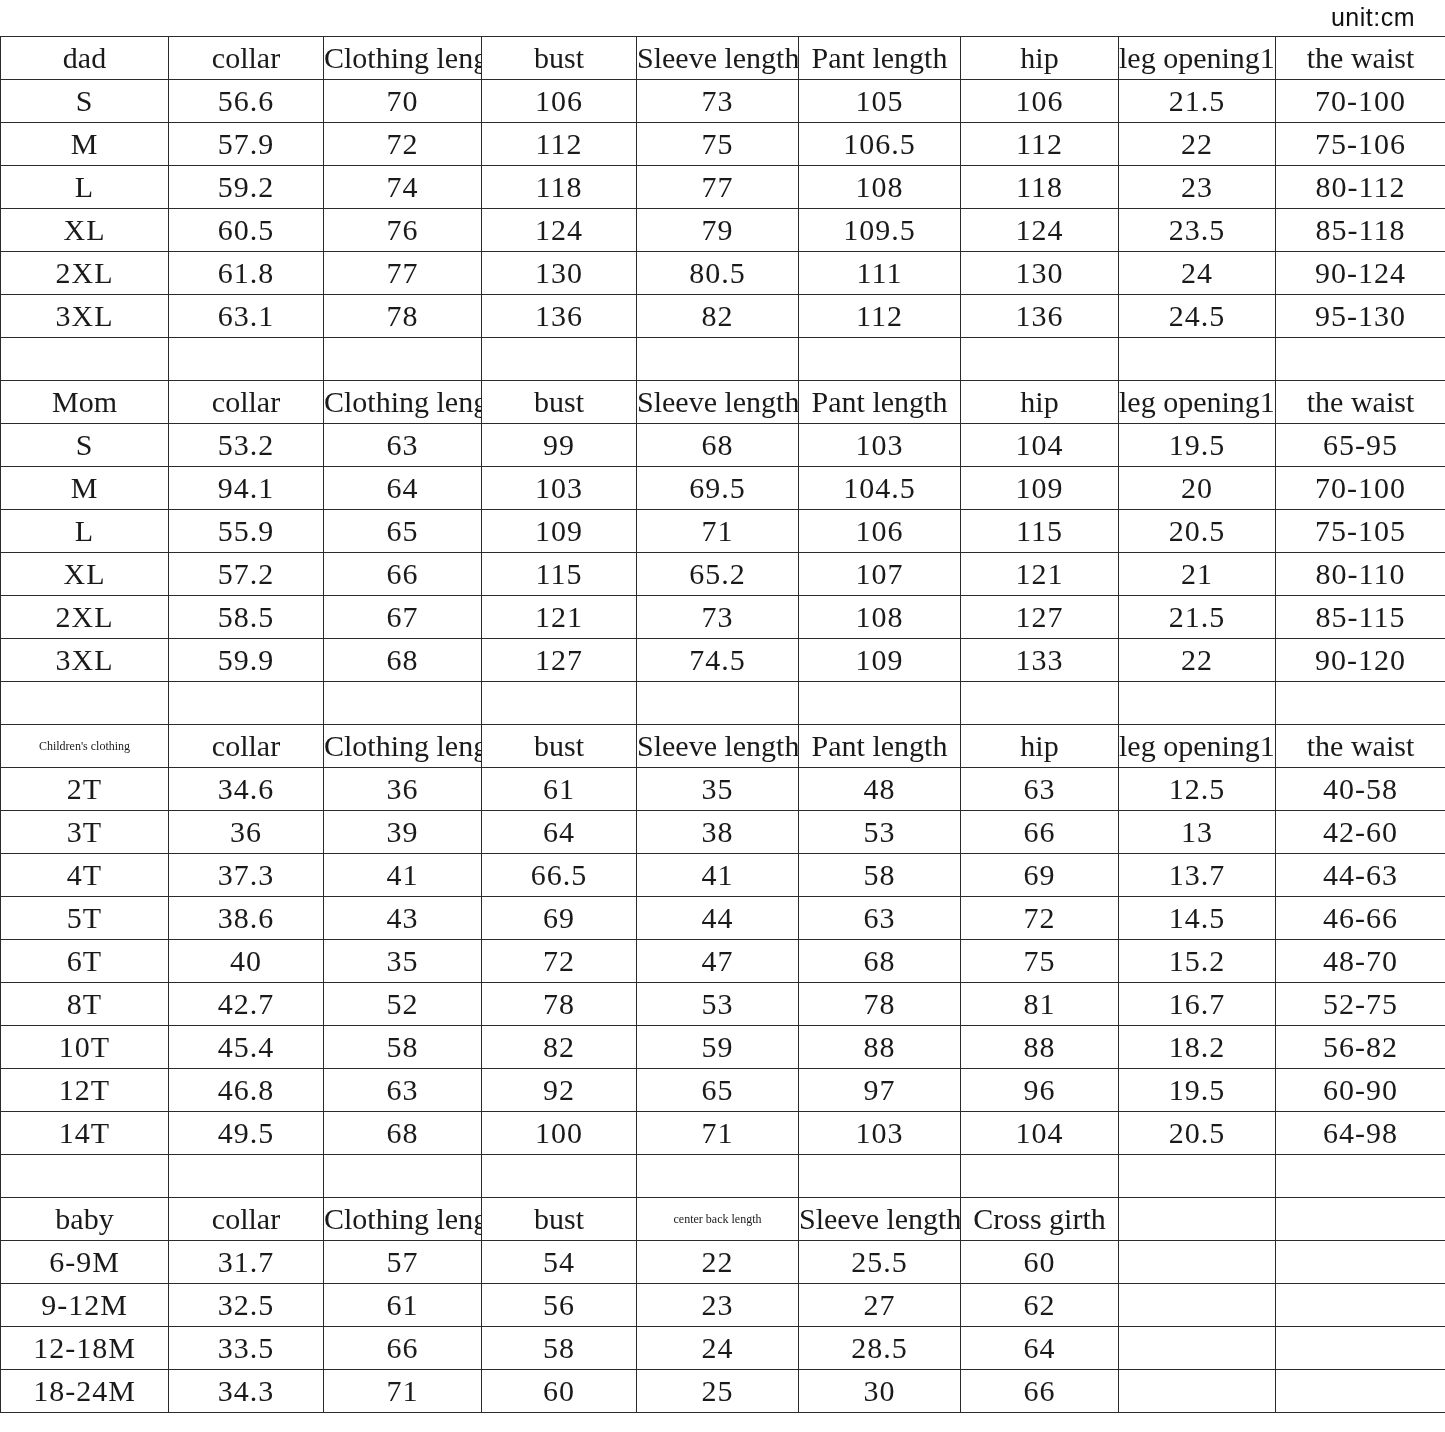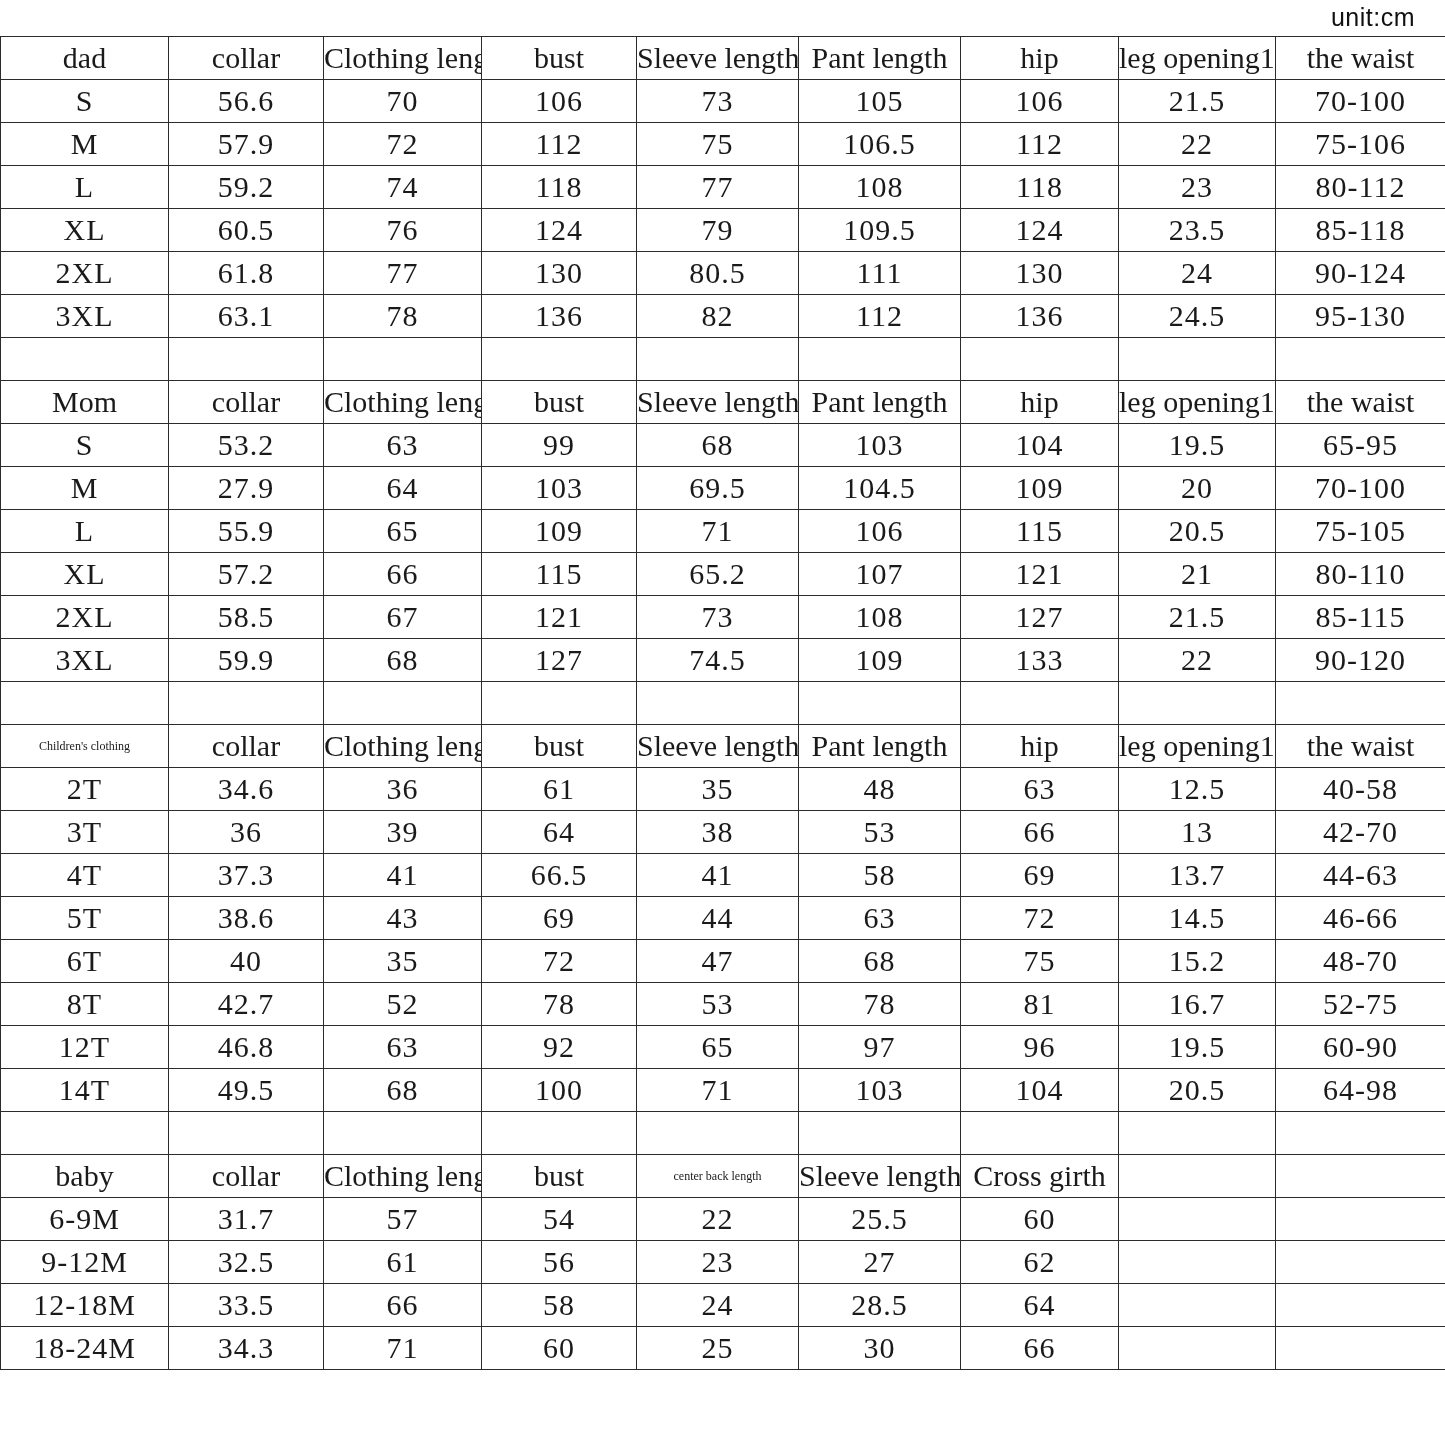--- a/index.html
+++ b/index.html
@@ -208,21 +208,21 @@
         <td class="data-cell">63</td>
         <td class="data-cell">99</td>
         <td class="data-cell">68</td>
         <td class="data-cell">103</td>
         <td class="data-cell">104</td>
         <td class="data-cell">19.5</td>
         <td class="data-cell">65-95</td>
       </tr>
       <tr>
         <td class="data-cell">M</td>
-        <td class="data-cell">27.9</td>
+        <td class="data-cell">94.1</td>
         <td class="data-cell">64</td>
         <td class="data-cell">103</td>
         <td class="data-cell">69.5</td>
         <td class="data-cell">104.5</td>
         <td class="data-cell">109</td>
         <td class="data-cell">20</td>
         <td class="data-cell">70-100</td>
       </tr>
       <tr>
         <td class="data-cell">L</td>
@@ -305,21 +305,21 @@
       </tr>
       <tr>
         <td class="data-cell">3T</td>
         <td class="data-cell">36</td>
         <td class="data-cell">39</td>
         <td class="data-cell">64</td>
         <td class="data-cell">38</td>
         <td class="data-cell">53</td>
         <td class="data-cell">66</td>
         <td class="data-cell">13</td>
-        <td class="data-cell">42-70</td>
+        <td class="data-cell">42-60</td>
       </tr>
       <tr>
         <td class="data-cell">4T</td>
         <td class="data-cell">37.3</td>
         <td class="data-cell">41</td>
         <td class="data-cell">66.5</td>
         <td class="data-cell">41</td>
         <td class="data-cell">58</td>
         <td class="data-cell">69</td>
         <td class="data-cell">13.7</td>
@@ -352,20 +352,31 @@
         <td class="data-cell">42.7</td>
         <td class="data-cell">52</td>
         <td class="data-cell">78</td>
         <td class="data-cell">53</td>
         <td class="data-cell">78</td>
         <td class="data-cell">81</td>
         <td class="data-cell">16.7</td>
         <td class="data-cell">52-75</td>
       </tr>
       <tr>
+        <td class="data-cell">10T</td>
+        <td class="data-cell">45.4</td>
+        <td class="data-cell">58</td>
+        <td class="data-cell">82</td>
+        <td class="data-cell">59</td>
+        <td class="data-cell">88</td>
+        <td class="data-cell">88</td>
+        <td class="data-cell">18.2</td>
+        <td class="data-cell">56-82</td>
+      </tr>
+      <tr>
         <td class="data-cell">12T</td>
         <td class="data-cell">46.8</td>
         <td class="data-cell">63</td>
         <td class="data-cell">92</td>
         <td class="data-cell">65</td>
         <td class="data-cell">97</td>
         <td class="data-cell">96</td>
         <td class="data-cell">19.5</td>
         <td class="data-cell">60-90</td>
       </tr>

